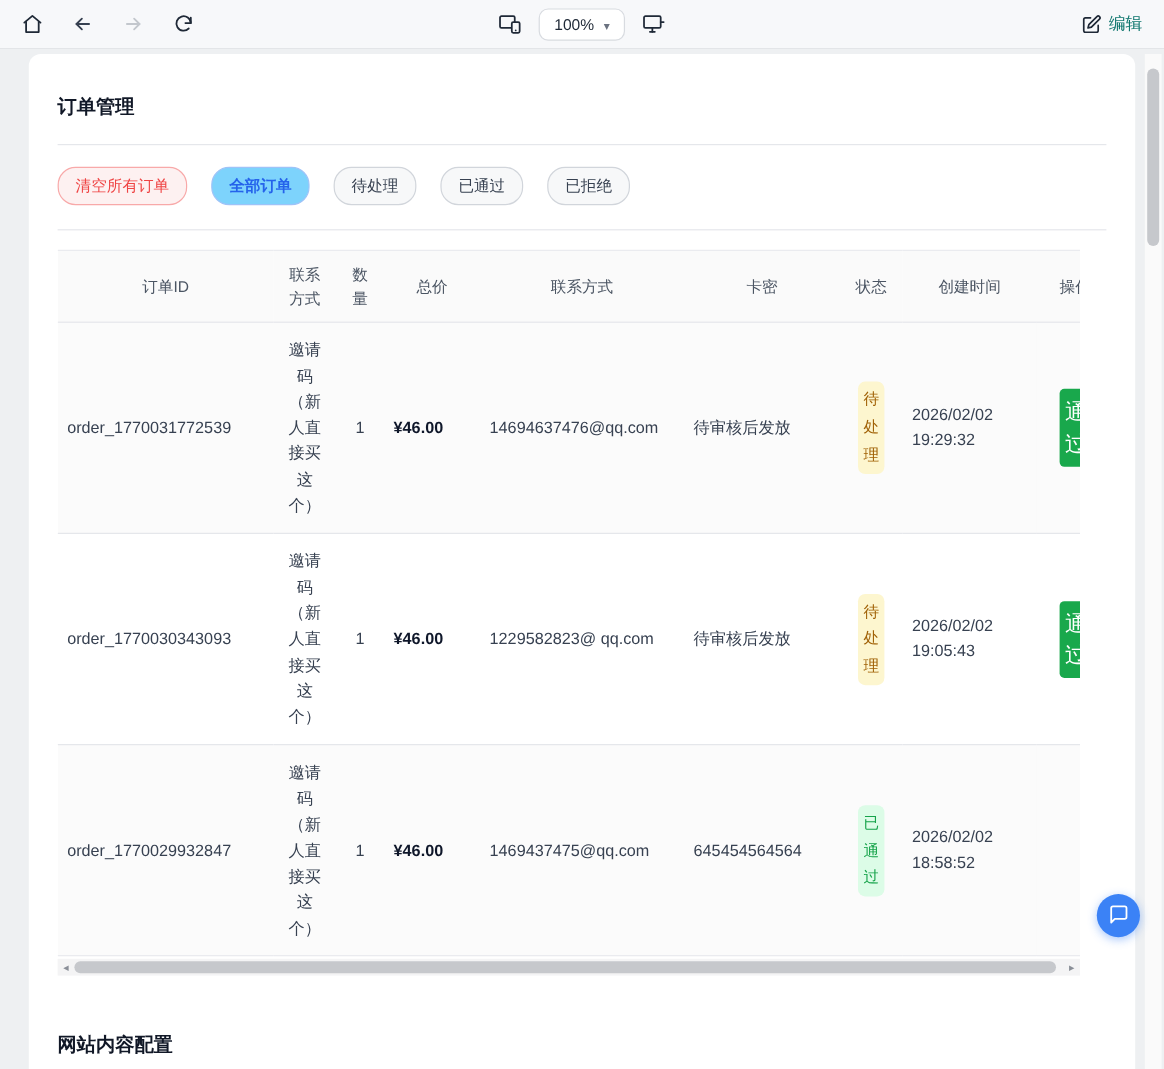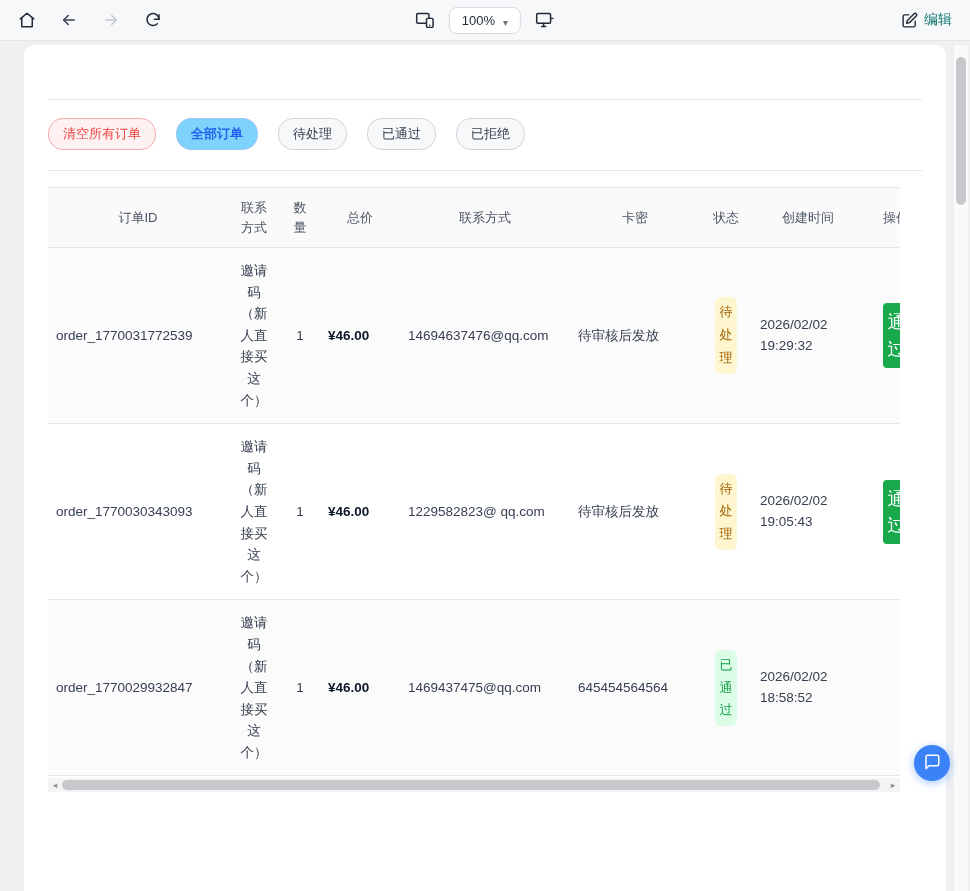--- a/index.html
+++ b/index.html
@@ -187,20 +187,21 @@
         </svg>
     </span>
     <span class="edit-label">编辑</span>
   </div>
 </header>
 
 <div class="page">
   <div class="card">
 
     <section>
+      <h2 class="section-title">订单管理</h2>
       <hr class="divider">
 
       <div class="filters">
         <button class="pill danger">清空所有订单</button>
         <button class="pill active">全部订单</button>
         <button class="pill">待处理</button>
         <button class="pill">已通过</button>
         <button class="pill">已拒绝</button>
       </div>
       <hr class="divider">
@@ -269,20 +270,24 @@
         </table>
       </div>
 
       <div class="h-scrollbar">
         <span class="h-arrow">◂</span>
         <div class="h-thumb"></div>
         <span class="h-arrow" style="margin-left:auto;">▸</span>
       </div>
     </section>
 
+    <section class="site-config">
+      <h2 class="section-title">网站内容配置</h2>
+
+    </section>
 
   </div>
 
   <div class="v-scrollbar">
     <div class="v-thumb"></div>
   </div>
 
   <button class="chat-fab">
     <span>
       <svg width="18" height="18" viewBox="0 0 24 24" fill="none" stroke="#ffffff" stroke-width="2" stroke-linecap="round" stroke-linejoin="round">

